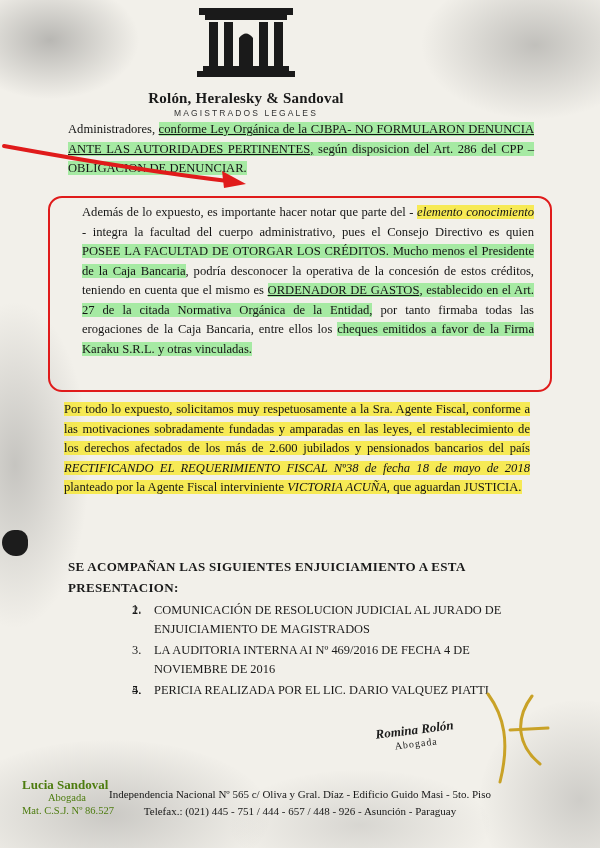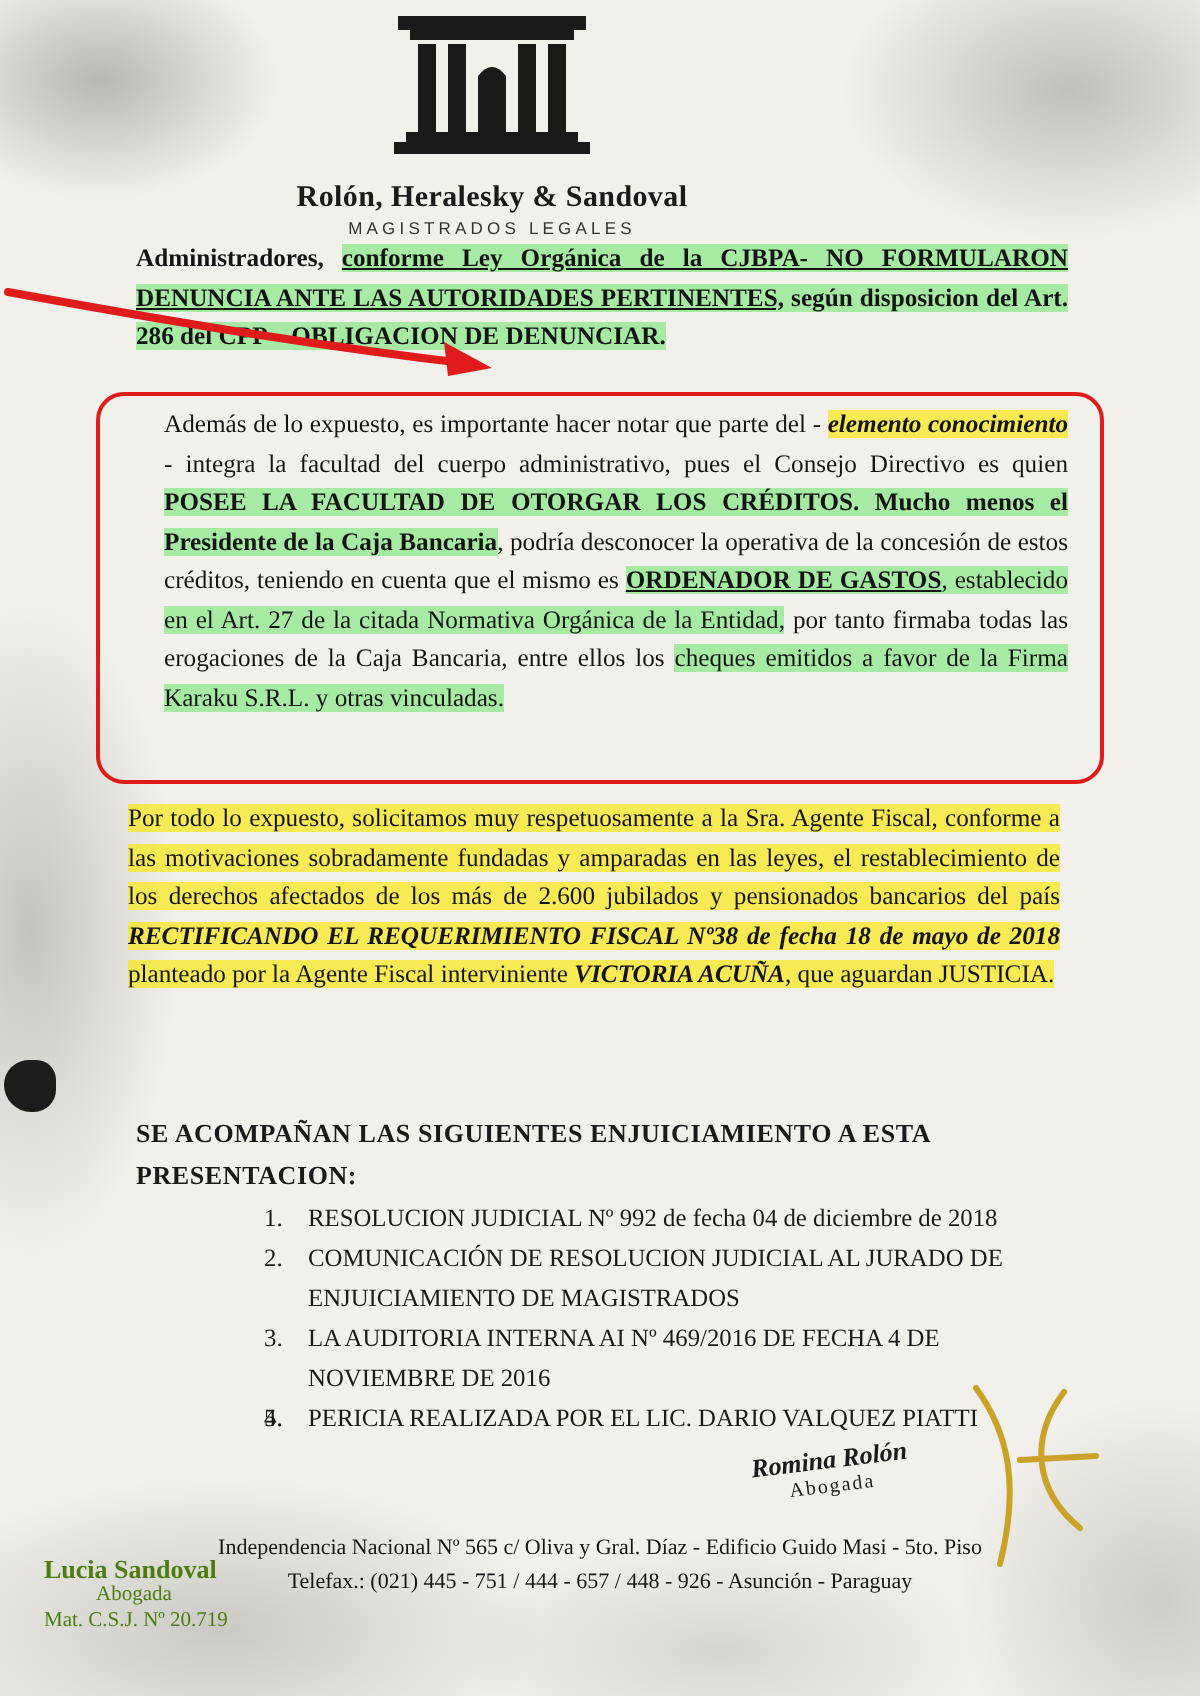--- a/index.html
+++ b/index.html
@@ -62,21 +62,21 @@
   
   .para {
     position: absolute;
     font-size: 12.6px;
     line-height: 19.5px;
     text-align: justify;
     color: #141414;
   }
   .hl-y { background: rgba(248, 231, 28, 0.72); box-decoration-break: clone; -webkit-box-decoration-break: clone; }
   .hl-g { background: rgba(120, 230, 120, 0.62); box-decoration-break: clone; -webkit-box-decoration-break: clone; }
-  .b { font-weight: bold; }
+  .b { font-weight: normal; }
   .i { font-style: italic; }
   .u { text-decoration: underline; }
 
   #p1 { left: 68px; top: 120px; width: 466px; }
   #p2 { left: 82px; top: 203px; width: 452px; }
   #p3 { left: 64px; top: 400px; width: 466px; }
 
   #sec-title {
     position: absolute;
     left: 68px; top: 556px; width: 470px;
@@ -152,21 +152,21 @@
     color: #4d7c0f;
     line-height: 13px;
   }
   #stamp-lucia .l1 { font-size: 13px; font-weight: bold; }
   #stamp-lucia .l2 { font-size: 10.5px; padding-left: 26px; }
   #stamp-lucia .l3 { font-size: 10.5px; }
 
   
   #footer {
     position: absolute;
-    left: 0; top: 766px;
+    left: 0; top: 786px;
     width: 600px;
     text-align: center;
     font-size: 11px;
     line-height: 16.5px;
     color: #161616;
   }
   #footer .fline { white-space: nowrap; }
   #footer .web { font-size: 11.5px; }
 </style>
 </head>
@@ -202,21 +202,21 @@
 
   <div class="para" id="p1"><span class="b">Administradores, </span><span class="hl-g b u">conforme Ley Orgánica de la CJBPA- NO FORMULARON DENUNCIA ANTE LAS AUTORIDADES PERTINENTES,</span><span class="hl-g b"> según disposicion del </span><span class="hl-g b">Art. 286 del CPP – OBLIGACION DE DENUNCIAR.</span></div>
 
   <div class="para" id="p2"><span>Además de lo expuesto, es importante hacer notar que parte del - </span><span class="hl-y i b">elemento conocimiento</span><span> - integra la facultad del cuerpo administrativo, pues el Consejo Directivo es quien </span><span class="hl-g b">POSEE LA FACULTAD DE OTORGAR LOS CRÉDITOS.</span><span class="hl-g b"> Mucho menos el Presidente de la Caja Bancaria</span><span>, podría desconocer la operativa de la concesión de estos créditos, teniendo en cuenta que el mismo es </span><span class="hl-g b u">ORDENADOR DE GASTOS</span><span class="hl-g">, establecido en el Art. 27 de la citada Normativa Orgánica de la Entidad,</span><span> por tanto firmaba todas las erogaciones de la Caja Bancaria, entre ellos los </span><span class="hl-g">cheques emitidos a favor de la Firma Karaku S.R.L. y otras vinculadas.</span></div>
 
   <div class="para" id="p3"><span class="hl-y">Por todo lo expuesto, solicitamos muy respetuosamente a la Sra. Agente Fiscal</span><span class="hl-y">, conforme a las motivaciones sobradamente fundadas y amparadas en las leyes, el restablecimiento de los derechos afectados de los más de 2.600 jubilados y pensionados bancarios del país </span><span class="hl-y i b">RECTIFICANDO EL REQUERIMIENTO FISCAL Nº38 de fecha 18 de mayo de 2018</span><span class="hl-y"> planteado por la Agente Fiscal interviniente </span><span class="hl-y i b">VICTORIA ACUÑA</span><span class="hl-y">, que aguardan </span><span class="hl-y">JUSTICIA.</span></div>
 
   <div id="sec-title">SE ACOMPAÑAN LAS SIGUIENTES ENJUICIAMIENTO A ESTA PRESENTACION:</div>
 
   <ul id="doc-list">
-    <li><span class="num">1.</span><span>RESOLUCION JUDICIAL Nº 992 de fecha 04 de diciembre de 2018</span></li>
+    <li><span class="num">1.</span></li>
     <li><span class="num">2.</span><span>COMUNICACIÓN DE RESOLUCION JUDICIAL AL JURADO DE ENJUICIAMIENTO DE MAGISTRADOS</span></li>
     <li><span class="num">3.</span><span>LA AUDITORIA INTERNA AI Nº 469/2016 DE FECHA 4 DE NOVIEMBRE DE 2016</span></li>
     <li><span class="num">4.</span></li>
     <li><span class="num">5.</span><span>PERICIA REALIZADA POR EL LIC. DARIO VALQUEZ PIATTI</span></li>
   </ul>
 
   <div id="red-box"></div>
   <svg id="red-arrow" viewBox="0 0 250 80" xmlns="http://www.w3.org/2000/svg">
     <path d="M4 8 C 70 20, 150 34, 236 44" stroke="#e01b1b" stroke-width="4" fill="none" stroke-linecap="round"></path>
     <path d="M246 46 L222 33 L224 50 Z" fill="#e01b1b"></path>
@@ -227,21 +227,21 @@
     <path d="M62 6 C 44 30, 48 56, 70 74" stroke="#c9a227" stroke-width="3" fill="none" stroke-linecap="round"></path>
     <path d="M40 40 L78 38" stroke="#c9a227" stroke-width="3" fill="none" stroke-linecap="round"></path>
   </svg>
   <div id="sig-romina">
     <div class="sig-line1">Romina Rolón</div>
     <div class="sig-line2">Abogada</div>
   </div>
   <div id="stamp-lucia">
     <div class="l1">Lucia Sandoval</div>
     <div class="l2">Abogada</div>
-    <div class="l3">Mat. C.S.J. Nº 20.719</div>
+    <div class="l3">Mat. C.S.J. Nº 86.527</div>
   </div>
 
   <div id="footer">
     <div class="fline">Independencia Nacional Nº 565 c/ Oliva y Gral. Díaz - Edificio Guido Masi - 5to. Piso</div>
     <div class="fline">Telefax.: (021) 445 - 751 / 444 - 657 / 448 - 926 - Asunción - Paraguay</div>
   </div>
 
 </div>
 
 </body></html>

